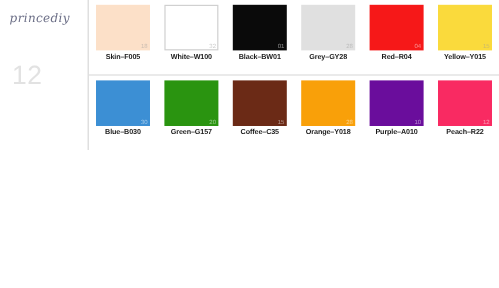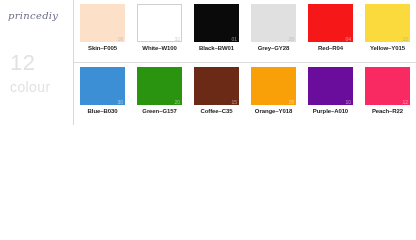--- a/index.html
+++ b/index.html
@@ -131,21 +131,20 @@
   }
 </style>
 </head>
 <body>
 
 <div class="sheet">
 
   <div class="brand-panel">
     <div class="brand-logo">princediy</div>
     <div class="count-number">12</div>
-    <div class="count-word">colour</div>
   </div>
 
   <div class="grid">
     <div class="row row-top">
         <div class="cell">
           <div class="chip-wrap">
             <div class="chip" style="background: rgb(252, 224, 200);"></div>
             <div class="chip-num on-light">18</div>
           </div>
           <div class="chip-label">Skin–F005</div>

